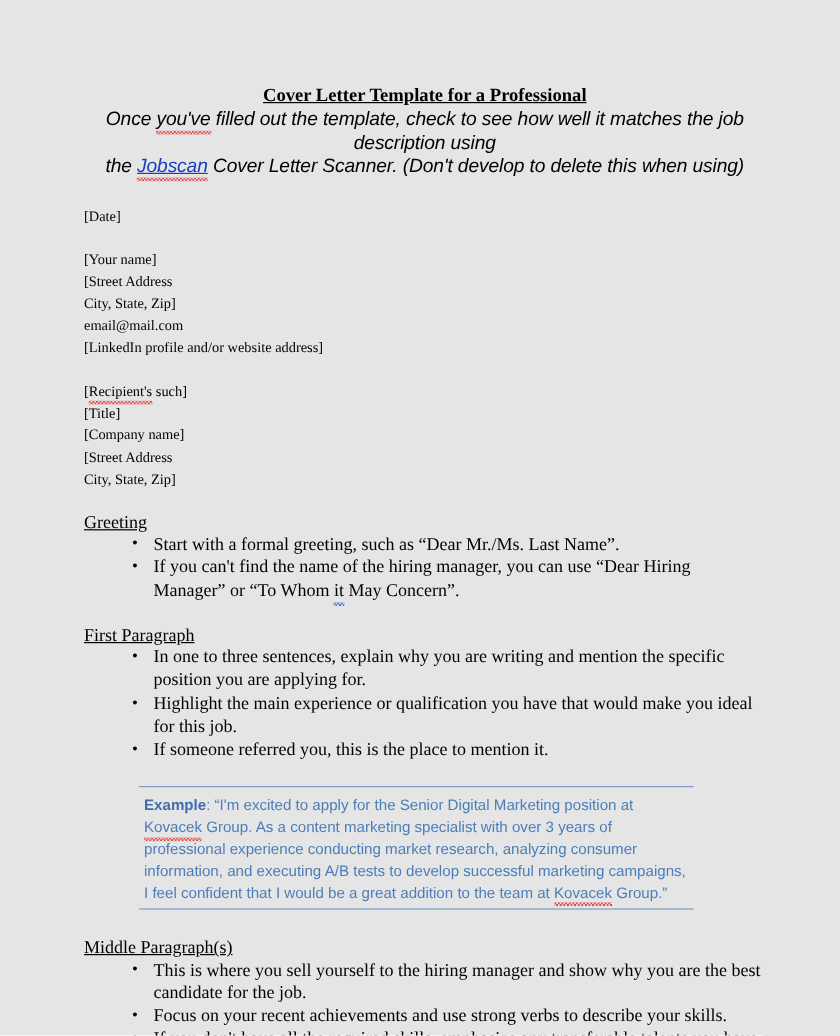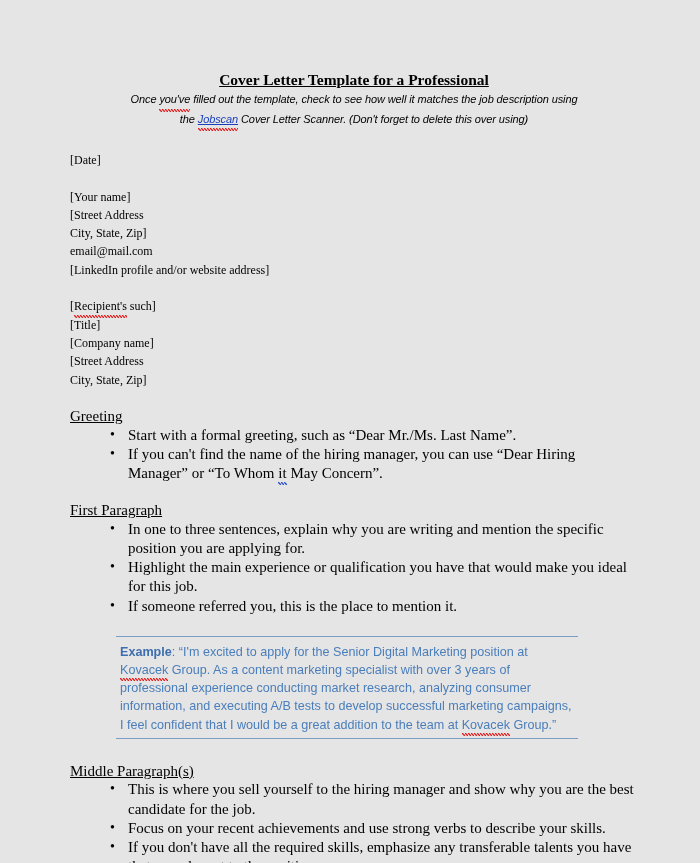--- a/index.html
+++ b/index.html
@@ -33,21 +33,21 @@
     font-size: 15.5px;
     line-height: 19px;
     margin: 0 0 1px 0;
   }
   .doc-title span { text-decoration: underline; }
 
   .doc-subtitle {
     text-align: center;
     font-family: "Liberation Sans", "DejaVu Sans", sans-serif;
     font-style: italic;
-    font-size: 11px;
+    font-size: 16px;
     line-height: 19.5px;
     margin: 0;
     letter-spacing: -0.1px;
   }
 
   
   .sp-red {
     position: relative;
     display: inline-block;
   }
@@ -161,21 +161,21 @@
 <div id="page">
 
   <div class="doc-title">
     <span>Cover Letter Template for a Professional</span>
   </div>
 
   <div class="doc-subtitle">
     <span>Once </span><span class="sp-red">you've</span><span> filled out the template, check to see how well it matches the job description using</span>
   </div>
   <div class="doc-subtitle">
-    <span>the </span><span class="sp-red"><a class="hyperlink" href="#">Jobscan</a></span><span> Cover Letter Scanner. (Don't forget to delete this over using)</span>
+    <span>the </span><span class="sp-red"><a class="hyperlink" href="#">Jobscan</a></span><span> Cover Letter Scanner. (Don't develop to delete this when using)</span>
   </div>
 
   <div class="block-gap-1"></div>
 
   <p class="addr-block">[Date]</p>
 
   <div class="spacer-line"></div>
 
   <div>
     <p class="addr-block">[Your name]</p>

